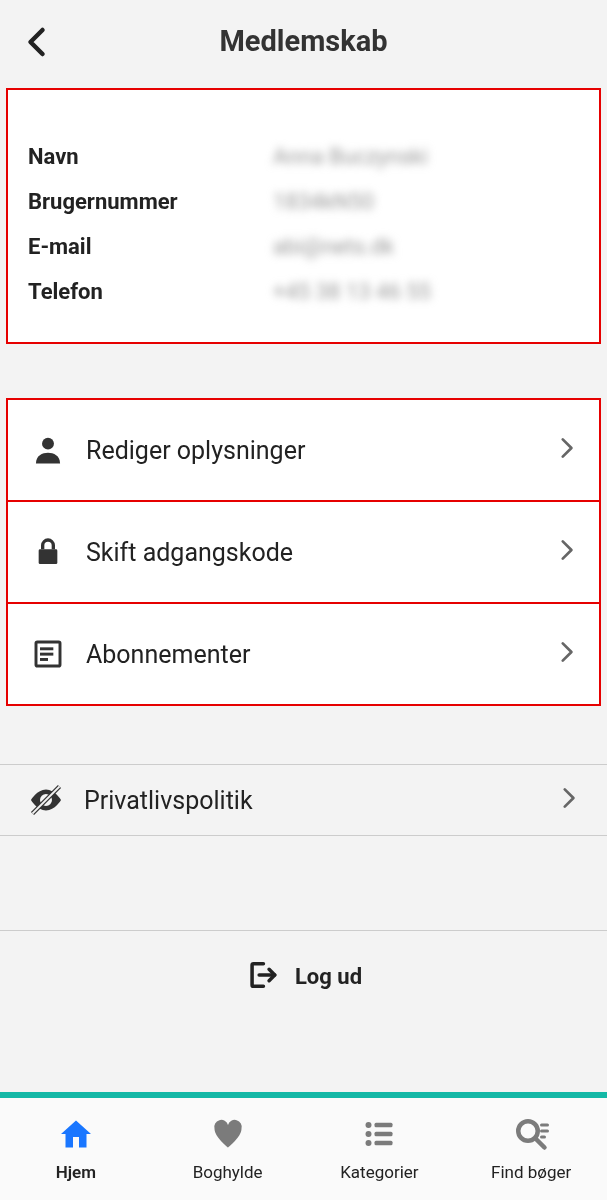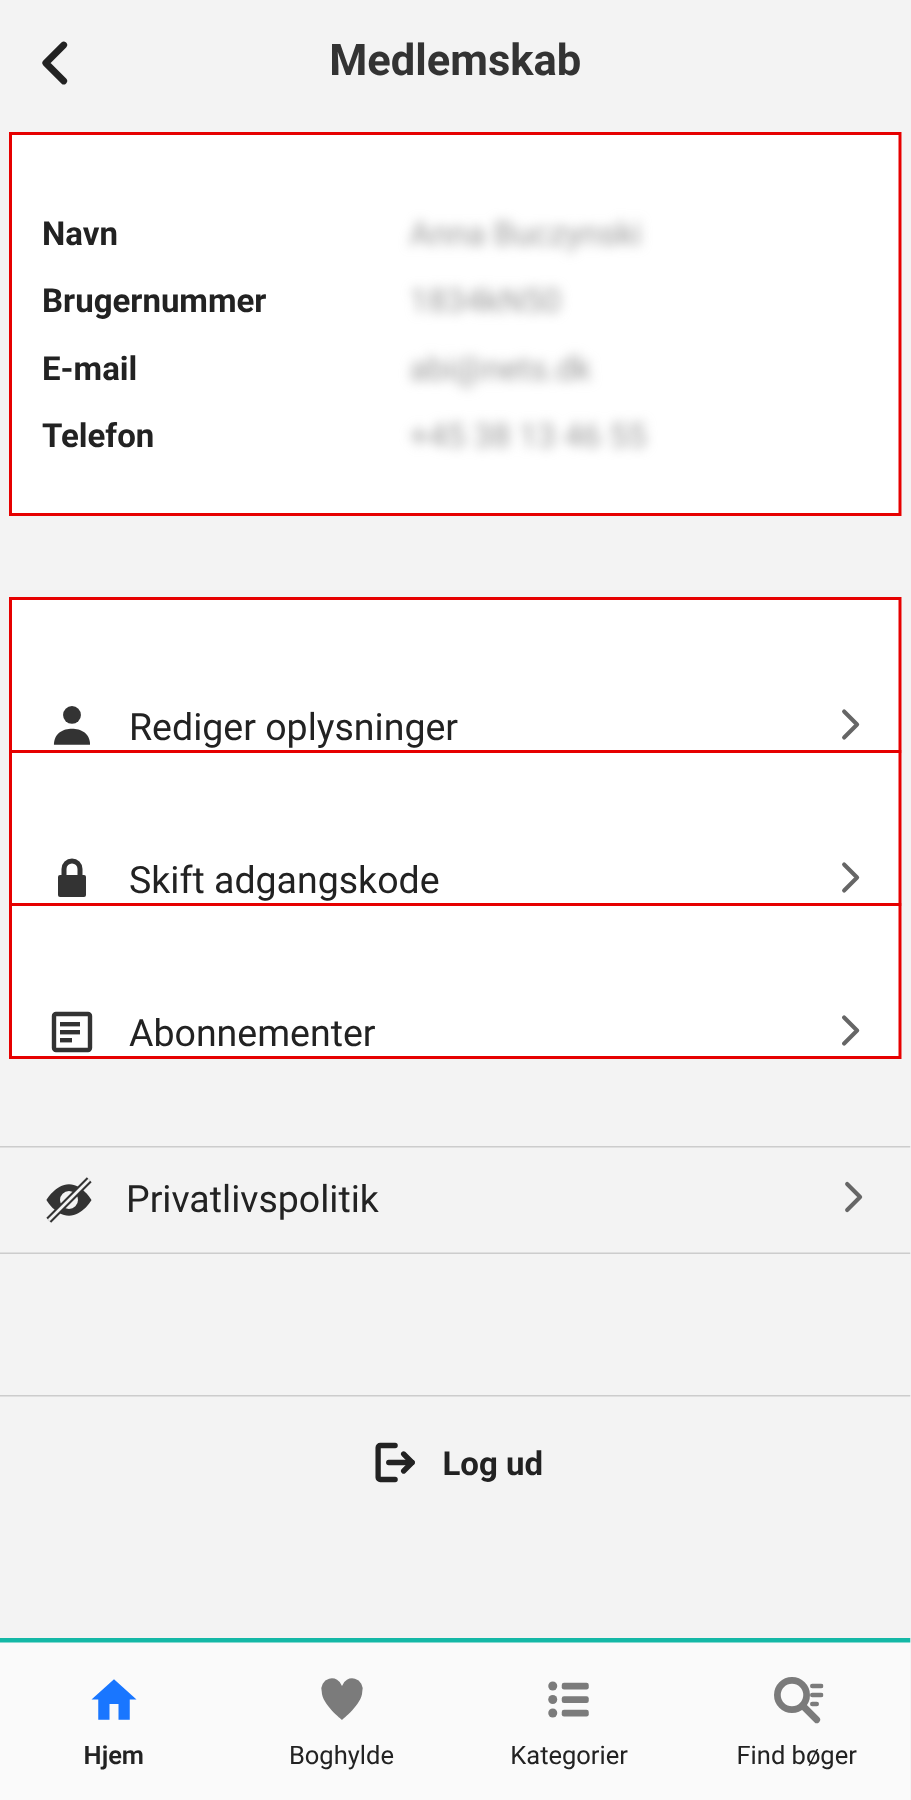--- a/index.html
+++ b/index.html
@@ -55,21 +55,21 @@
       filter: blur(4px);
       user-select: none;
     }
     .menu-group {
       margin: 54px 6px 0 6px;
     }
     .menu-item {
       background: #fff;
       border: 2px solid #e60000;
       display: flex;
-      align-items: flex-end;
+      align-items: center;
       height: 104px;
       padding: 0 20px;
       cursor: pointer;
     }
     .menu-item + .menu-item {
       margin-top: -2px;
     }
     .menu-icon {
       width: 40px;
       display: flex;
@@ -112,21 +112,21 @@
       font-weight: 700;
       color: #222;
     }
     .tabbar {
       position: absolute;
       bottom: 0;
       left: 0;
       right: 0;
       height: 108px;
       background: #fafafa;
-      border-top: 3px solid #14b8a6;
+      border-top: 6px solid #14b8a6;
       display: flex;
     }
     .tab {
       flex: 1;
       display: flex;
       flex-direction: column;
       align-items: center;
       justify-content: center;
       gap: 6px;
       cursor: pointer;

